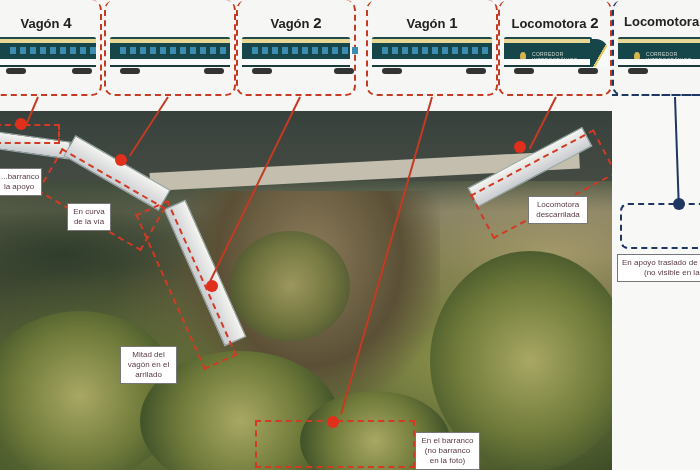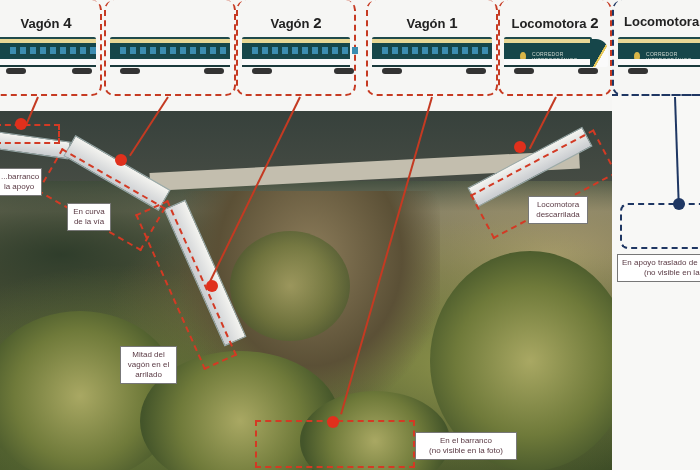--- a/index.html
+++ b/index.html
@@ -222,23 +222,23 @@
   </div>
   <div class="label" style="left:67px;top:203px;width:44px;">
     <div>En curva</div>
     <div>de la vía</div>
   </div>
   <div class="label" style="left:120px;top:306px;width:57px;margin-top:40px;">
     <div>Mitad del</div>
     <div>vagón en el</div>
     <div>arrilado</div>
   </div>
-  <div class="label" style="left:415px;top:432px;width:102px;">
+  <div class="label" style="left:415px;top:432px;width:65px;">
     <div>En el barranco</div>
-    <div>(no visible en la foto)</div>
+    <div>(no barranco en la foto)</div>
   </div>
   <div class="label" style="left:528px;top:196px;width:60px;">
     <div>Locomotora</div>
     <div>descarrilada</div>
   </div>
   <div class="label" style="left:617px;top:254px;width:90px;text-align:left;">
     <div>En apoyo traslado de</div>
     <div style="padding-left:22px">(no visible en la</div>
   </div>
 </div>

